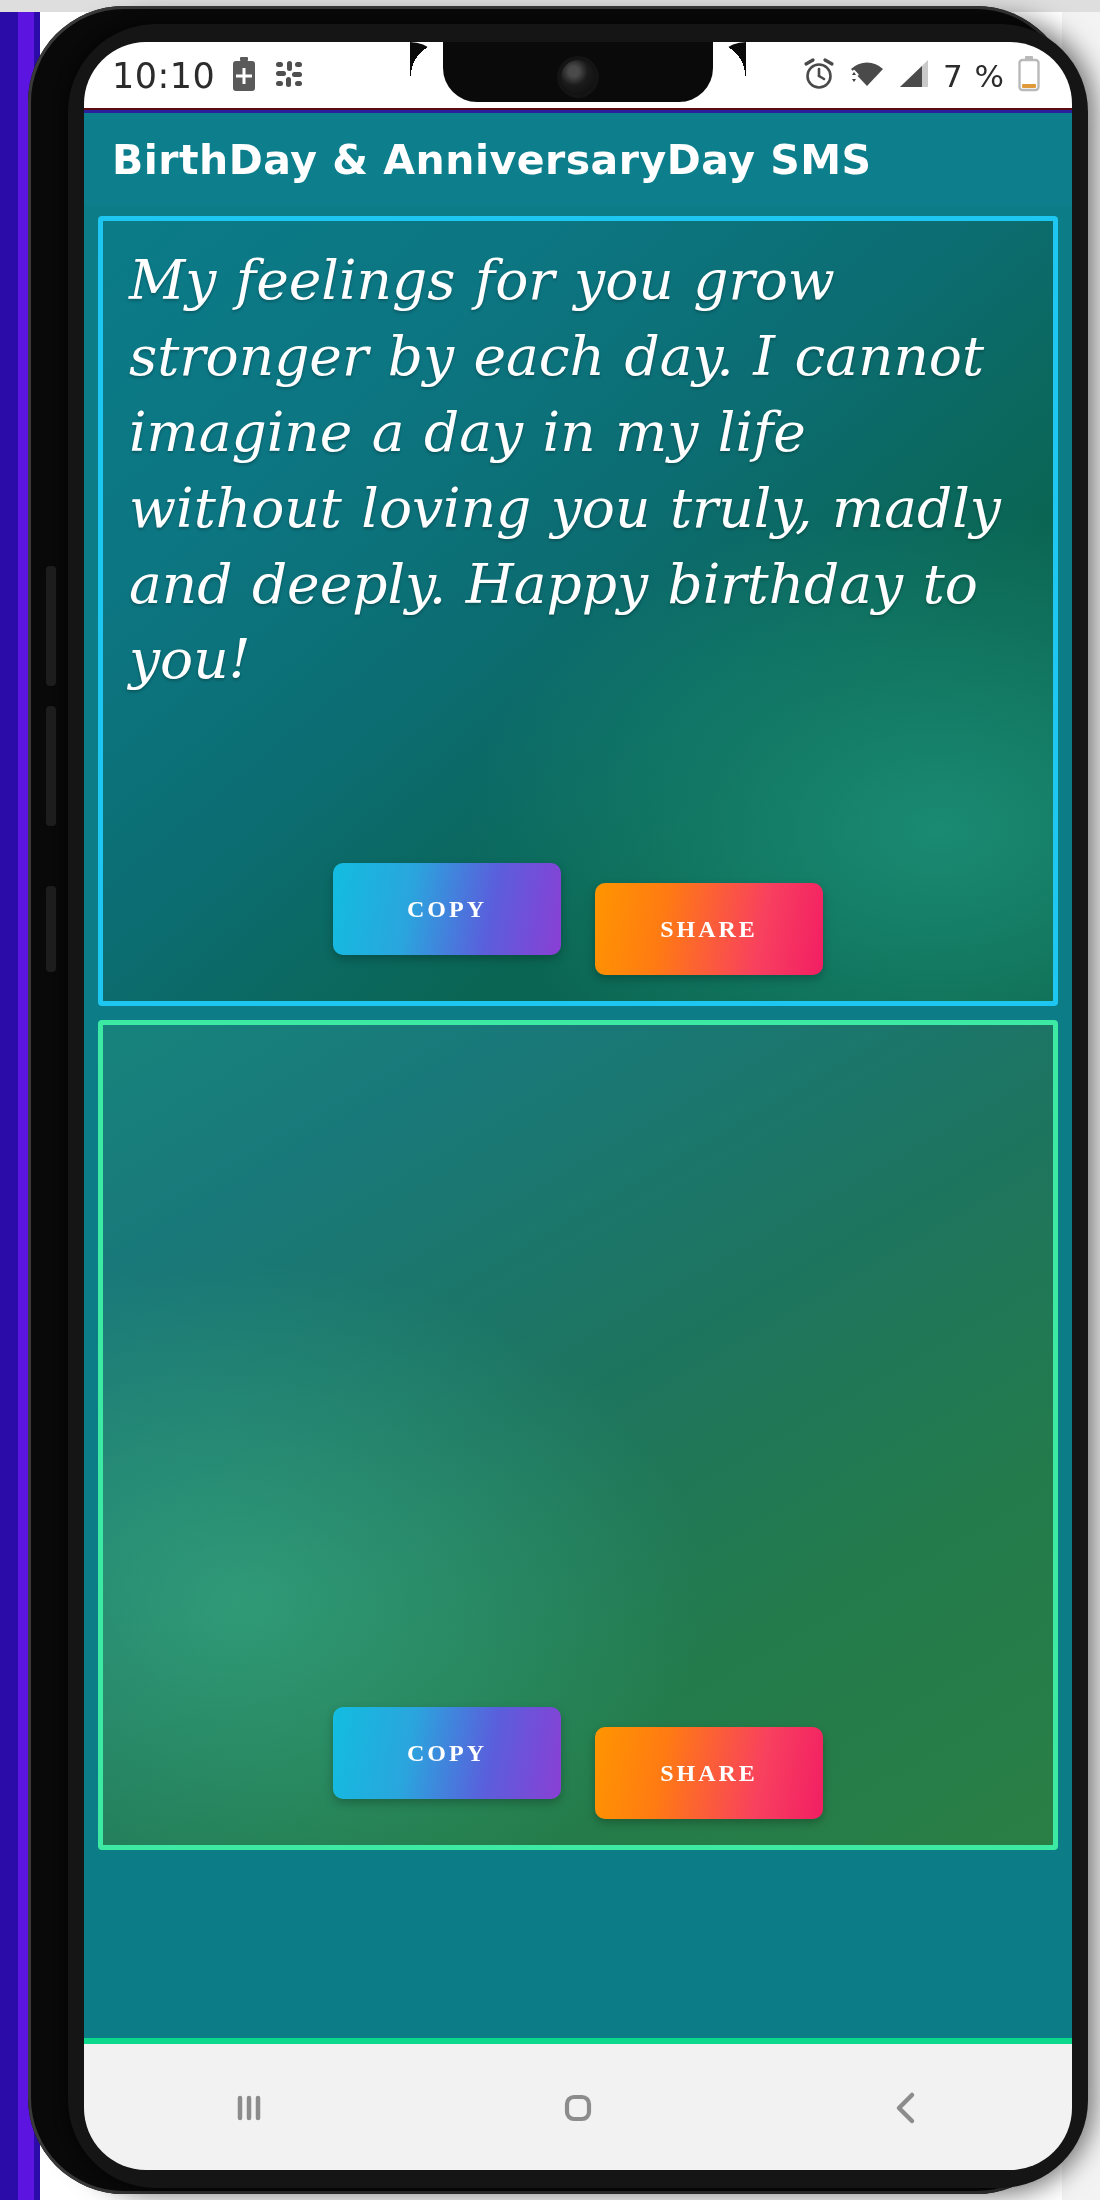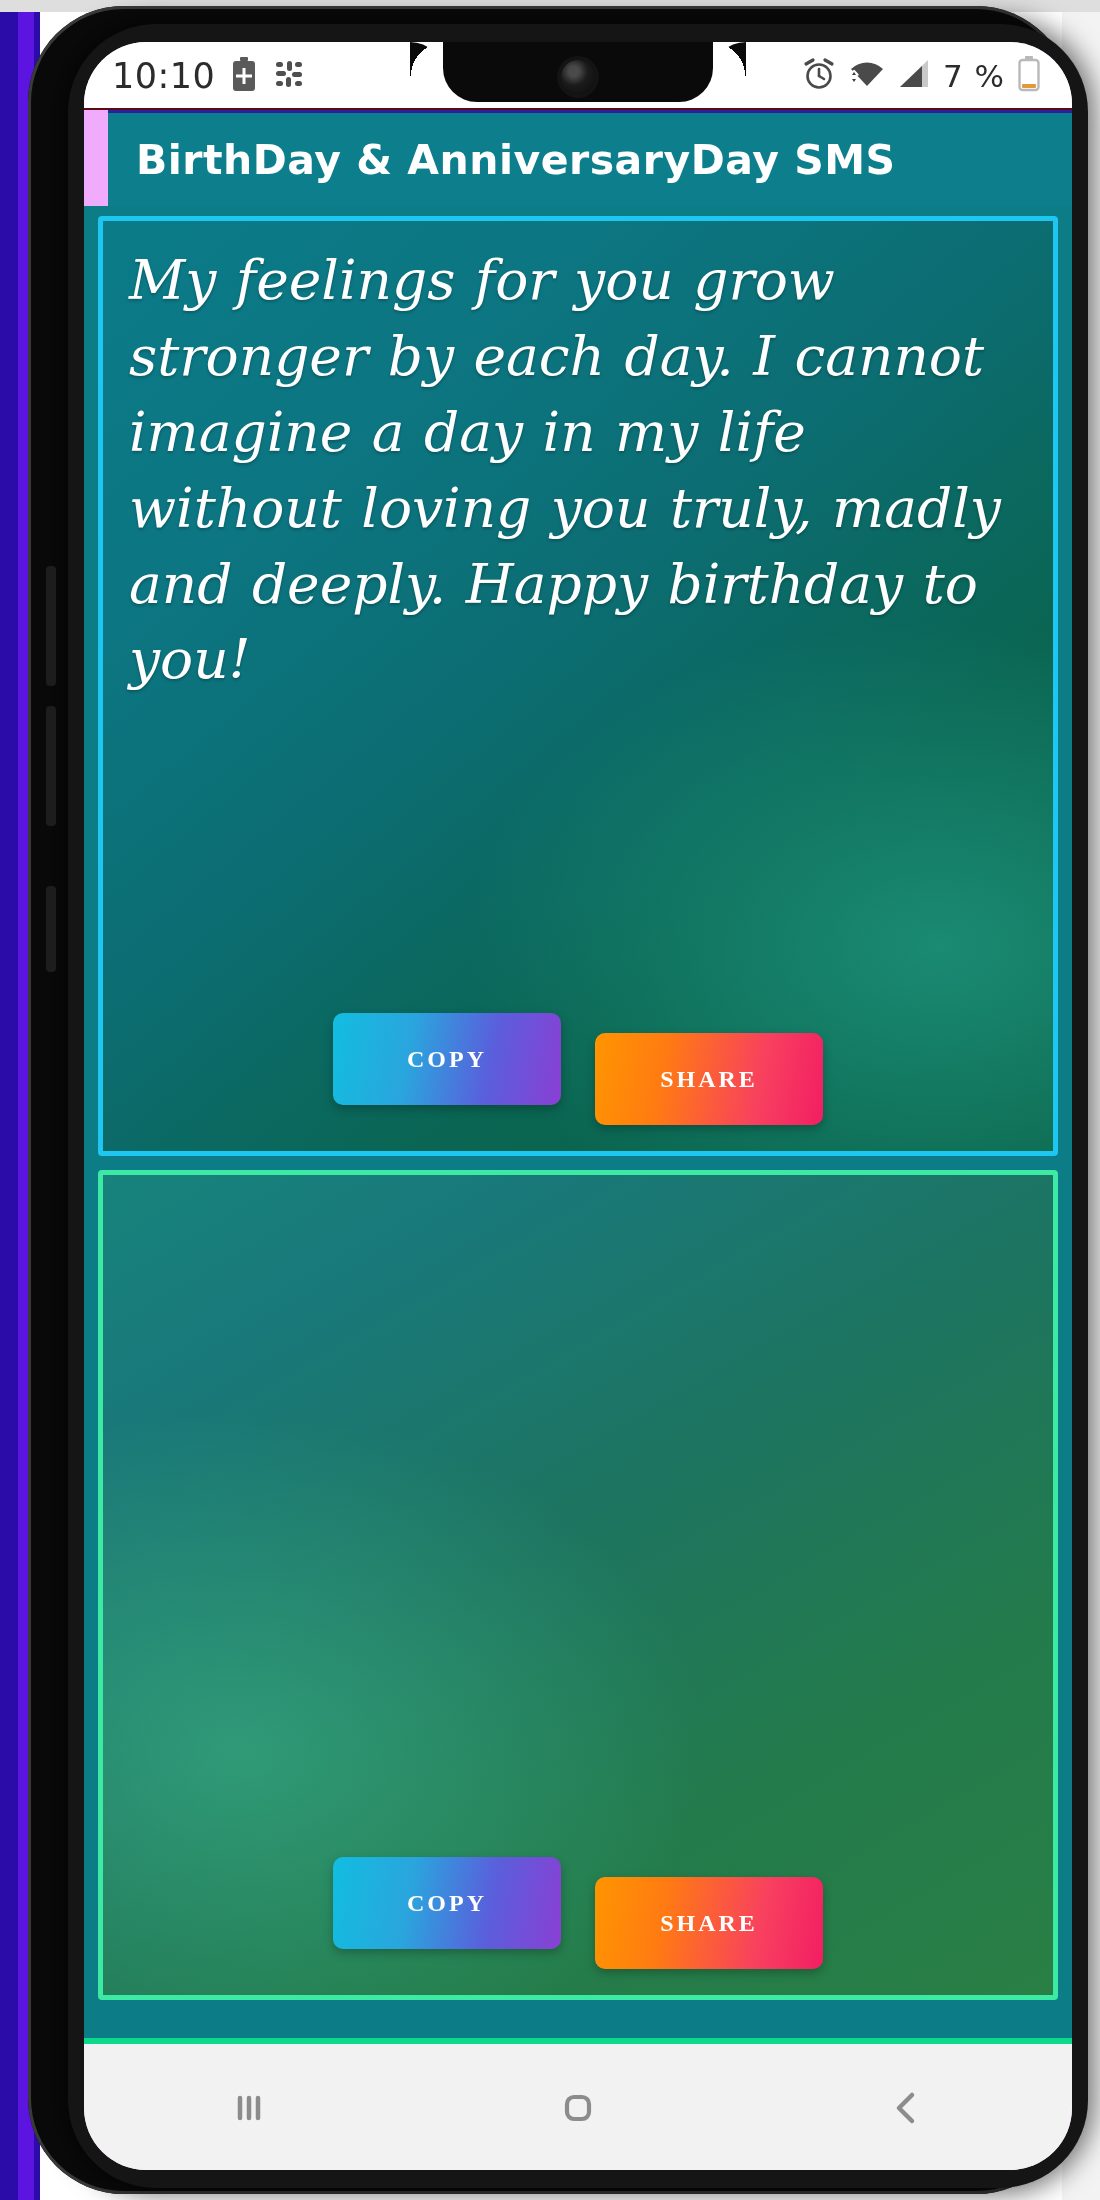--- a/index.html
+++ b/index.html
@@ -25,21 +25,21 @@
   }
   
   .btn-side{position:absolute;background:#1d1d1d;border-radius:4px;}
   .btn-vol-up{left:18px;top:560px;width:10px;height:120px;}
   .btn-vol-dn{left:18px;top:700px;width:10px;height:120px;}
   .btn-power{left:18px;top:880px;width:10px;height:86px;}
 
   
   #screen{
     position:absolute;left:56px;top:36px;width:988px;height:2128px;
-    border-radius:62px;overflow:hidden;background:#f0abfc;
+    border-radius:62px;overflow:hidden;background:#0f172a;
   }
 
   
   #statusbar{
     position:relative;height:68px;background:#ffffff;
     display:flex;align-items:center;justify-content:space-between;
     padding:0 26px 0 28px;box-sizing:border-box;
   }
   #status-left{display:flex;align-items:center;gap:16px;}
   #clock{font-size:35px;color:#2c2c2c;letter-spacing:.5px;font-family:"DejaVu Sans",sans-serif;}
@@ -66,39 +66,38 @@
     background:radial-gradient(circle at 38% 34%, #4a4a4a 0 16%, #1b1b1b 45%, #0c0c0c 100%);
     box-shadow:0 0 0 4px #141414;
   }
   #red-line{position:absolute;left:0;top:66px;width:100%;height:2px;background:#5b0b12;}
 
   
   #appbar{
     height:96px;background:#0d7f8c;display:flex;align-items:center;
     padding-left:28px;box-sizing:border-box;
     border-top:3px solid #2a1f9c;
-    margin-left:24px;
   }
   #app-title{
     color:#ffffff;font-size:41px;letter-spacing:.5px;
     font-family:"DejaVu Sans",sans-serif;font-weight:600;
   }
 
   
   #content{
     position:relative;height:1832px;background:#0c7c87;
     padding:10px 14px 0 14px;box-sizing:border-box;overflow:hidden;
   }
 
   .card{
     position:relative;border-radius:4px;box-sizing:border-box;
     margin-bottom:14px;overflow:hidden;
   }
   .card.c1{
-    height:940px;
+    height:790px;
     border:5px solid #1ec6f2;
     background:
       radial-gradient(ellipse 760px 520px at 88% 78%, rgba(40,170,145,.55) 0%, rgba(40,170,145,0) 62%),
       linear-gradient(140deg,#0b7b88 0%,#0c7682 24%,#0c6d72 46%,#0a6552 70%,#0a6349 100%);
   }
   .card.c2{
     height:830px;
     border:5px solid #3ceaa4;
     background:
       radial-gradient(ellipse 780px 560px at 14% 70%, rgba(70,200,150,.45) 0%, rgba(70,200,150,0) 60%),

